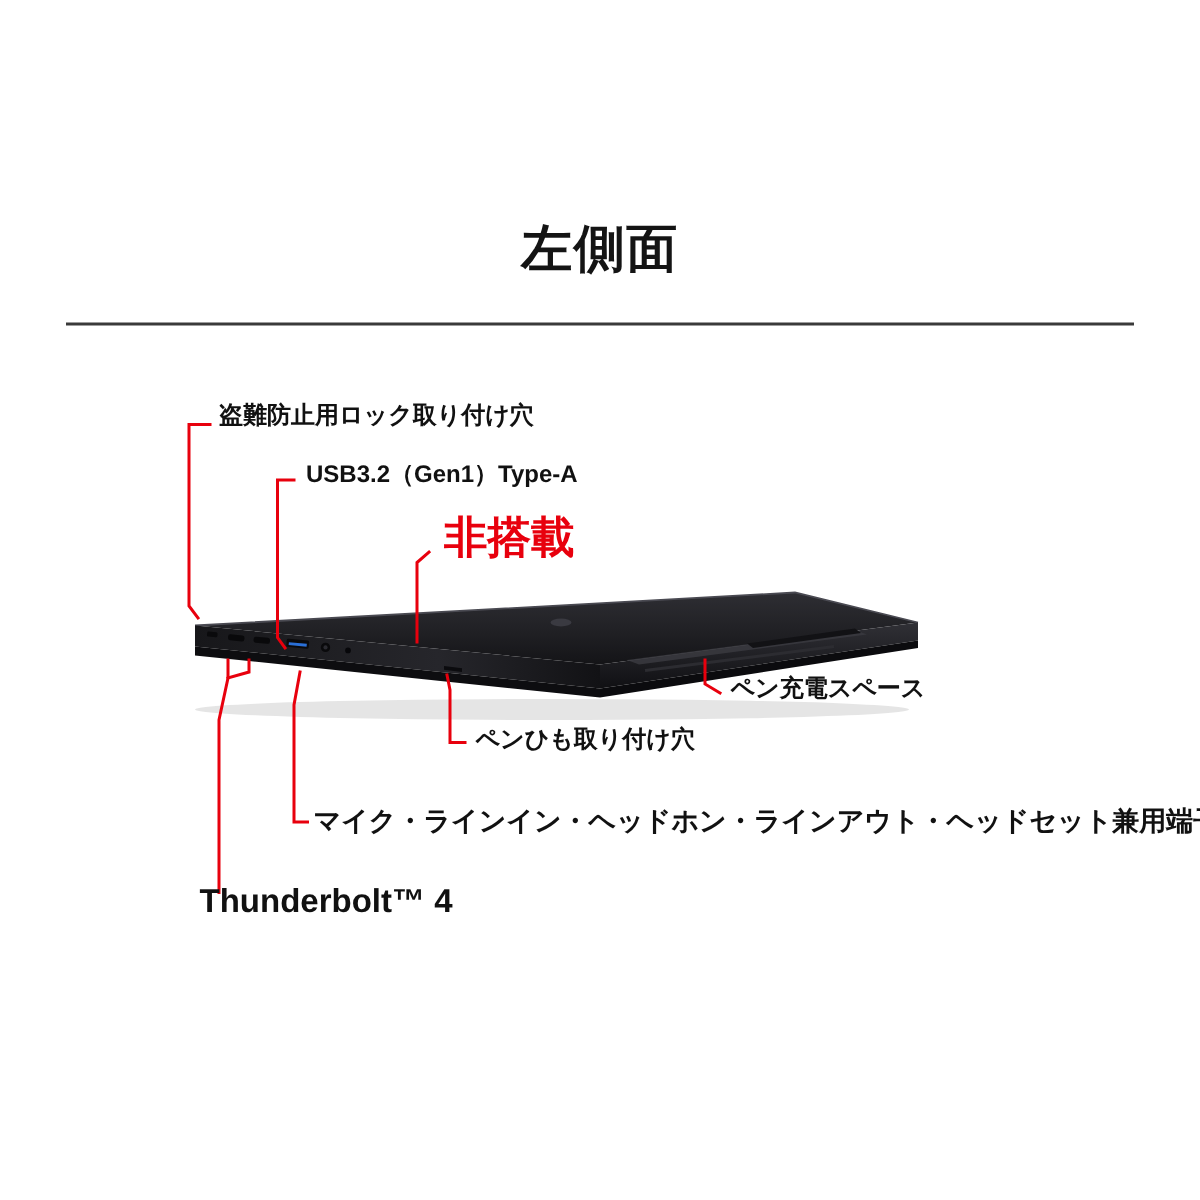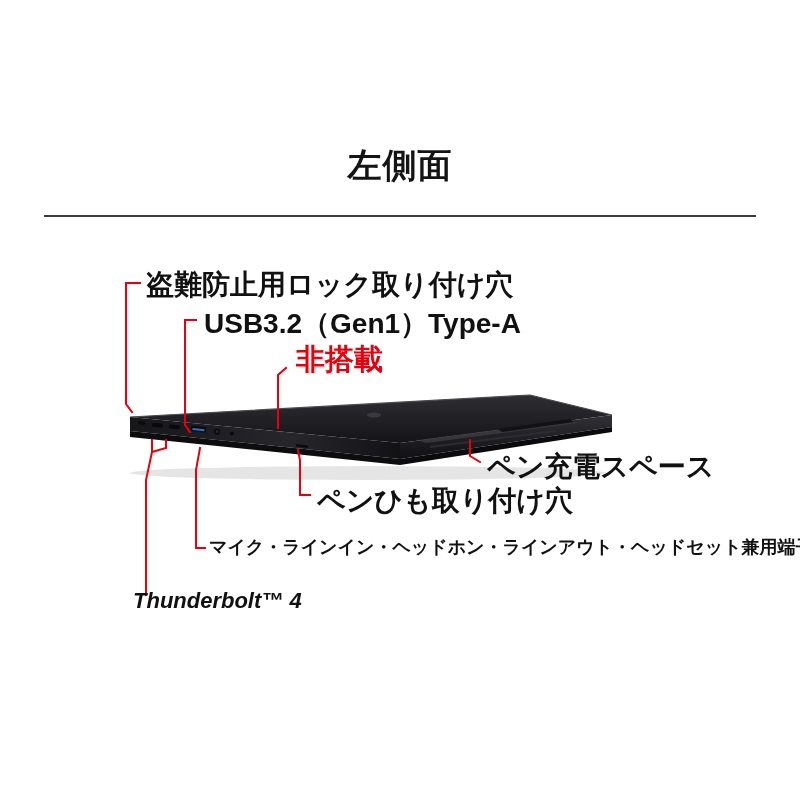--- a/index.html
+++ b/index.html
@@ -40,21 +40,21 @@
     left: 44px;
     top: 215px;
     width: 712px;
     height: 2px;
     background: #3a3a3a;
   }
 
   
   .label {
     position: absolute;
-    font-size: 28px;
+    font-size: 16px;
     font-weight: bold;
     white-space: nowrap;
     color: #111111;
     line-height: 1.2;
   }
   .label.red {
     color: #e8000d;
   }
   .label.small {
     font-size: 18px;
@@ -170,15 +170,15 @@
   <div class="label" style="left:204px; top:307px;text-align:right;">USB3.2（Gen1）Type-A</div>
 
   <div class="label red" style="left:296px; top:342px; font-size:29px;">非搭載</div>
 
   <div class="label" style="left:317px; top:484px;">ペンひも取り付け穴</div>
 
   <div class="label" style="left:487px; top:450px;">ペン充電スペース</div>
 
   <div class="label small" style="left:209px; top:537px;">マイク・ラインイン・ヘッドホン・ラインアウト・ヘッドセット兼用端子</div>
 
-  <div class="label" style="left:133px; top:588px; font-size:22px;font-style:italic;">Thunderbolt™ 4</div>
+  <div class="label" style="left:133px; top:588px; font-size:22px;">Thunderbolt™ 4</div>
 
 </div>
 
 </body></html>

